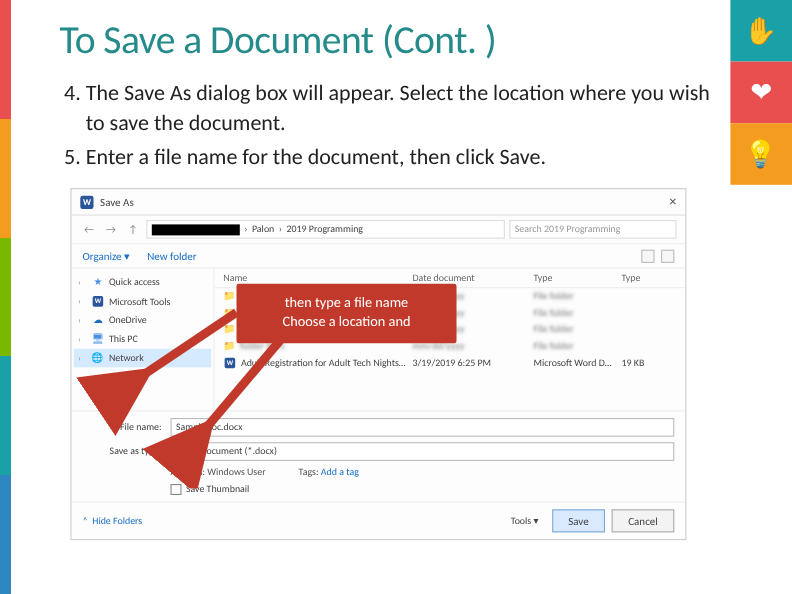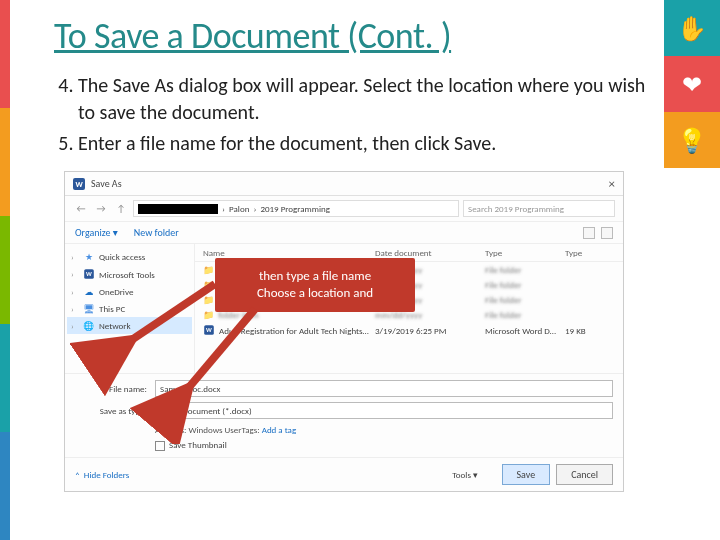--- a/index.html
+++ b/index.html
@@ -38,21 +38,20 @@
   .content {
     position: absolute;
     left: 54px; top: 14px; right: 60px;
   }
   h1 {
     margin: 0 0 14px 0;
     font-size: 36px;
     font-weight: 400;
     color: #258a8a;
     letter-spacing: -0.5px;
-    text-decoration: underline;
   }
   ol {
     margin: 0 0 14px 0;
     padding-left: 24px;
     font-size: 20px;
     color: #222;
   }
   ol li { margin-bottom: 4px; line-height: 1.35; }
 
   .dialog {
@@ -157,39 +156,39 @@
   }
   .form-row {
     display: flex; align-items: center; gap: 8px; margin-bottom: 5px;
   }
   .form-label { width: 72px; text-align: right; font-size: 9px; color: #444; }
   .form-input {
     flex: 1; border: 1px solid #bbb; padding: 2px 4px;
     font-size: 9px; background: #fff;
   }
   .form-sub {
-    display: flex; font-size: 9px;
+    display: flex; gap: 30px; font-size: 9px;
     padding-left: 80px; color: #555;
   }
   .form-sub .link { color: #1a6fc4; }
   .thumb-row { padding-left: 80px; font-size: 9px; margin-top:4px; }
   .ck { display:inline-block; width:10px; height:10px; border:1px solid #888; margin-right:4px; vertical-align:middle; }
 
   .footer {
     display: flex; justify-content: space-between; align-items: center;
     padding: 6px 10px; border-top: 1px solid #eee;
   }
   .hide-folders { color: #1a6fc4; font-size: 9px; display:flex; align-items:center; gap:4px;}
   .btns { display: flex; gap: 6px; align-items: center; }
   .btn {
     border: 1px solid #aaa; background: #f3f3f3;
     padding: 3px 14px; font-size: 10px;
   }
   .btn.primary { background: #d9eaff; border-color: #7aa8d6; }
-  .tools { font-size: 9px; color: #444; margin-right: 18px; }
+  .tools { font-size: 9px; color: #444; margin-right: 6px; }
 </style>
 </head>
 <body>
 
 <div class="stripe"></div>
 
 <div class="badges">
   <div class="badge b1">✋</div>
   <div class="badge b2">❤</div>
   <div class="badge b3">💡</div>

